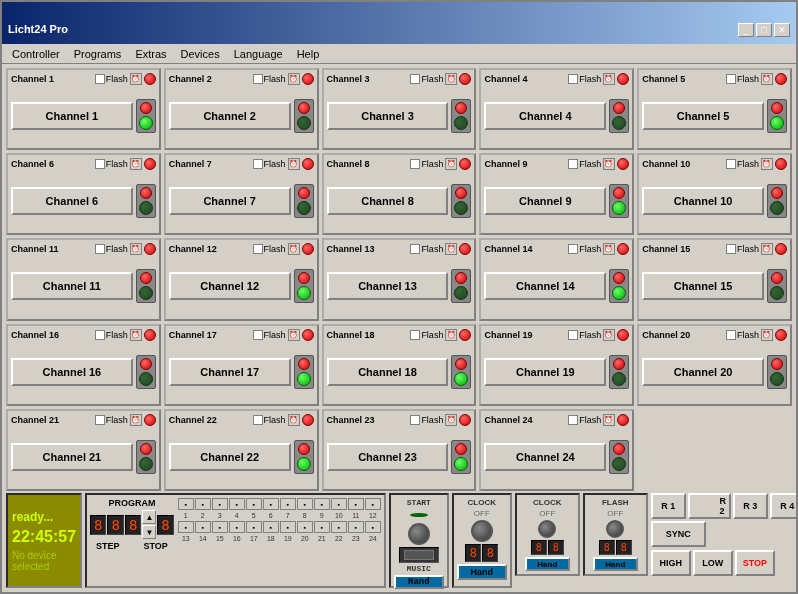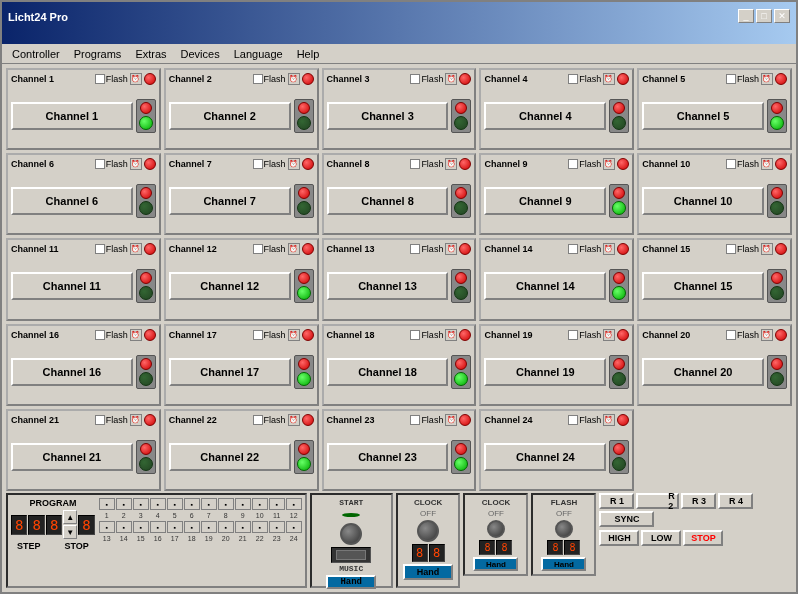--- a/index.html
+++ b/index.html
@@ -18,21 +18,21 @@
       background: #d4d0c8;
       border: 2px solid #808080;
       display: flex;
       flex-direction: column;
     }
     .title-bar {
       background: linear-gradient(to right, #0a246a, #a6caf0);
       color: white;
       padding: 21px 6px;
       display: flex;
-      align-items: flex-end;
+      align-items: flex-start;
       justify-content: space-between;
       height: 32px;
     }
     .title-bar-text {
       font-size: 11px;
       font-weight: bold;
     }
     .title-bar-buttons {
       display: flex;
       gap: 2px;
@@ -251,21 +251,21 @@
       align-items: center;
       justify-content: center;
       cursor: pointer;
     }
     .prog-num {
       font-size: 7px;
       text-align: center;
       color: #333;
     }
     .r-btn {
-      height: 16px;
+      height: 26px;
       background: #d4d0c8;
       border: 2px solid #808080;
       border-top-color: #fff;
       border-left-color: #fff;
       padding: 0 6px;
       font-size: 9px;
       font-weight: bold;
       cursor: pointer;
       display: flex;
       align-items: center;
@@ -865,20 +865,25 @@
         <div class="traffic-housing">
           <div class="light-red"></div>
           <div class="light-green off"></div>
         </div>
       </div>
     </div>
       </div>
 
     <div class="bottom-row-inner">
 
+      <div class="status-panel">
+        <span class="status-ready">ready...</span>
+        <span class="status-time">22:45:57</span>
+        <span class="status-device">No device selected</span>
+      </div>
 
       <div class="program-panel">
         <div style="display:flex; gap:4px; align-items:flex-start;">
           <div style="display:flex; flex-direction:column; align-items:center; gap:2px;">
             <span class="program-label">PROGRAM</span>
             <div style="display:flex; gap:1px; align-items:center;">
               <div class="digit-display">8</div>
               <div class="digit-display">8</div>
               <div class="digit-display">8</div>
               <div style="display:flex; flex-direction:column; gap:1px;">

